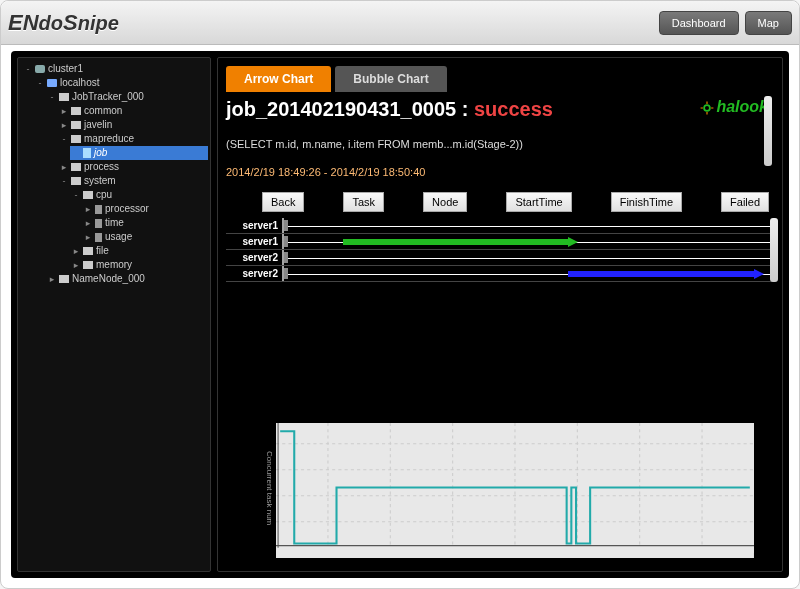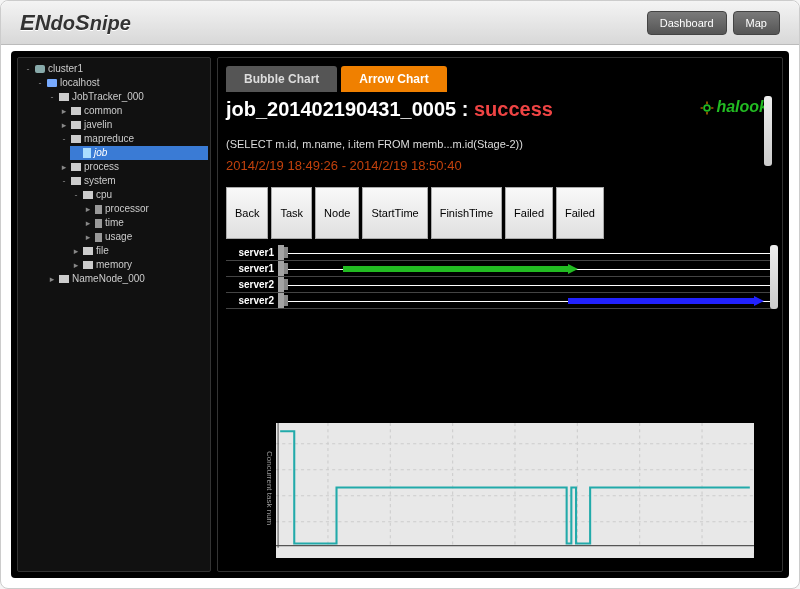--- a/index.html
+++ b/index.html
@@ -1,19 +1,19 @@
 <!DOCTYPE html>
 <html><head>
 <meta charset="utf-8">
 <style>
   * { box-sizing: border-box; margin: 0; padding: 0; }
   html, body { width: 800px; height: 589px; overflow: hidden; font-family: Arial, sans-serif; }
   body { background: #f5f5f5; padding: 0; }
   .frame { width: 800px; height: 589px; background: #fff; border: 1px solid #ccc; border-radius: 8px; position: relative; }
-  .topbar { height: 44px; background: linear-gradient(#f4f4f4,#d8d8d8); border-bottom: 1px solid #bbb; border-radius: 8px 8px 0 0; display: flex; align-items: center; padding: 0 19px; }
+  .topbar { height: 44px; background: linear-gradient(#f4f4f4,#d8d8d8); border-bottom: 1px solid #bbb; border-radius: 8px 8px 0 0; display: flex; align-items: center; padding: 0 7px; }
   .logo { font-size: 20px; font-weight: bold; font-style: italic; color: #333; text-shadow: 0 1px 0 #fff; }
   .logo .cap { font-size: 22px; }
   .topbtns { margin-left: auto; display: flex; gap: 6px; }
   .topbtn { background: linear-gradient(#7a7a7a,#555); color: #fff; font-size: 11px; padding: 5px 12px; border: 1px solid #444; border-radius: 4px; cursor: pointer; }
   .workspace { position: absolute; top: 50px; left: 10px; right: 10px; bottom: 10px; background: #000; border-radius: 4px; display: flex; padding: 6px; gap: 6px; }
   .sidebar { width: 194px; background: #111; border: 1px solid #333; border-radius: 2px; padding: 4px 2px; overflow: hidden; }
   .tree { font-size: 10px; color: #ccc; line-height: 14px; }
   .tree ul { list-style: none; padding-left: 12px; }
   .tree > ul { padding-left: 2px; }
   .tree li { white-space: nowrap; position: relative; }
@@ -29,29 +29,29 @@
   .main { flex: 1; background: #000; border: 1px solid #333; border-radius: 2px; position: relative; overflow: hidden; }
   .tabs { display: flex; gap: 4px; padding: 8px 8px 0 8px; }
   .tab { font-size: 12px; font-weight: bold; padding: 6px 18px; border-radius: 3px 3px 0 0; cursor: pointer; }
   .tab.active { background: #f08000; color: #fff; }
   .tab.inactive { background: #555; color: #ddd; }
   .content { position: absolute; top: 38px; left: 8px; right: 8px; bottom: 8px; }
   .titleblk { color: #fff; padding: 2px 0 8px 0; position: relative; }
   .jobname { font-size: 20px; font-weight: bold; }
   .jobname .status { color: #ef4444; text-align: right; }
   .query { font-size: 11px; color: #ddd; margin-top: 17px; }
-  .tstamp { font-size: 13px; color: #c2410c; margin-top: 8px; }
+  .tstamp { font-size: 11px; color: #fdba74; margin-top: 16px; }
   .halook { position: absolute; right: 6px; top: 2px; color: #2b2; font-size: 16px; font-weight: bold; font-style: italic; }
   .halook .gear { display:inline-block; width:14px; height:14px; vertical-align:middle; margin-right:2px; }
   .vsc-r { position: absolute; right: 2px; top: 0; width: 8px; height: 70px; background: linear-gradient(#eee,#ccc); border-radius: 3px; }
   .sortbar { display: flex; gap: 3px; margin: 6px 0 6px 0; }
-  .sortbtn { font-size: 11px; background: linear-gradient(#f9f9f9,#e0e0e0); border: 1px solid #aaa; padding: 19px 8px; cursor: pointer; color: #000; }
+  .sortbtn { font-size: 11px; background: linear-gradient(#f9f9f9,#e0e0e0); border: 1px solid #aaa; padding: 3px 8px; cursor: pointer; color: #000; margin-left: 36px; }
   .gantt { position: relative; height: 90px; }
   .grow { height: 16px; display: flex; align-items: center; position: relative; border-bottom: 1px solid #444; }
-  .grow .lbl { width: 58px; text-align: right; font-size: 10px; color: #fff; padding-right: 4px; font-weight: bold; border-right: 6px solid #a3a3a3; height: 100%; display: flex; align-items: center; justify-content: flex-end; }
+  .grow .lbl { width: 58px; text-align: right; font-size: 10px; color: #fff; padding-right: 4px; font-weight: bold; border-right: 2px solid #a3a3a3; height: 100%; display: flex; align-items: center; justify-content: flex-end; }
   .gtrack { flex: 1; position: relative; height: 100%; }
   .gtrack .line { position: absolute; top: 50%; left: 0; right: 0; height: 1px; background: #fff; }
   .tick { position: absolute; top: 2px; bottom: 2px; width: 4px; background: #888; left: 0; }
   .arrow { position: absolute; top: 3px; height: 10px; }
   .arrow .bar { position: absolute; left: 0; right: 10px; top: 2px; bottom: 2px; }
   .arrow .head { position: absolute; right: 0; top: 0; width: 0; height: 0; border-top: 5px solid transparent; border-bottom: 5px solid transparent; }
   .arrow.green .bar { background: #2b2; } .arrow.green .head { border-left: 10px solid #2b2; }
   .arrow.blue .bar { background: #22f; } .arrow.blue .head { border-left: 10px solid #22f; }
   .vsc-g { position: absolute; right: -4px; top: 0; width: 8px; height: 64px; background: linear-gradient(#eee,#ccc); border-radius: 3px; }
   .lower { position: absolute; left: 50px; right: 20px; bottom: 10px; height: 130px; background: #e8e8e8; }
@@ -200,22 +200,22 @@
                 </ul>
               </li>
             </ul>
           </li>
         </ul>
       </div>
     </div>
 
     <div class="main">
       <div class="tabs">
+        <div class="tab active">Arrow Chart</div>
         <div class="tab inactive">Bubble Chart</div>
-        <div class="tab active">Arrow Chart</div>
       </div>
 
       <div class="content">
         <div class="titleblk">
           <div class="halook">
             <span class="gear">
               <svg viewBox="0 0 24 24">
                   <circle cx="12" cy="12" r="5" fill="none" stroke="#2b2" stroke-width="3"></circle>
                   <g stroke="#e80" stroke-width="2">
                     <line x1="12" y1="1" x2="12" y2="5"></line>

